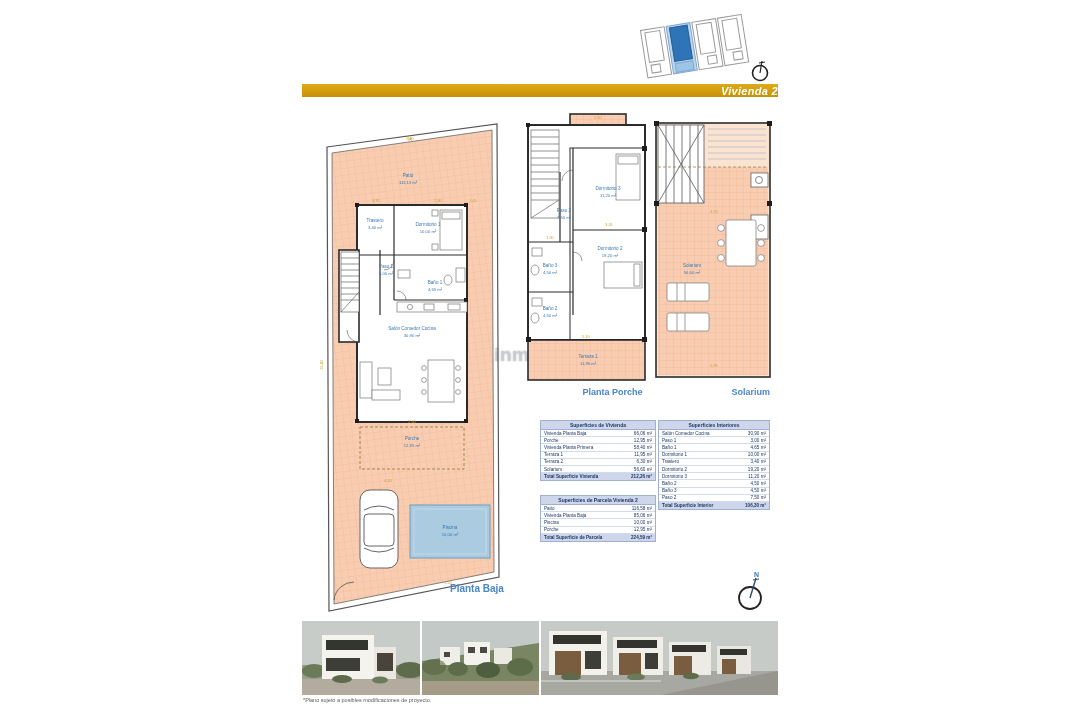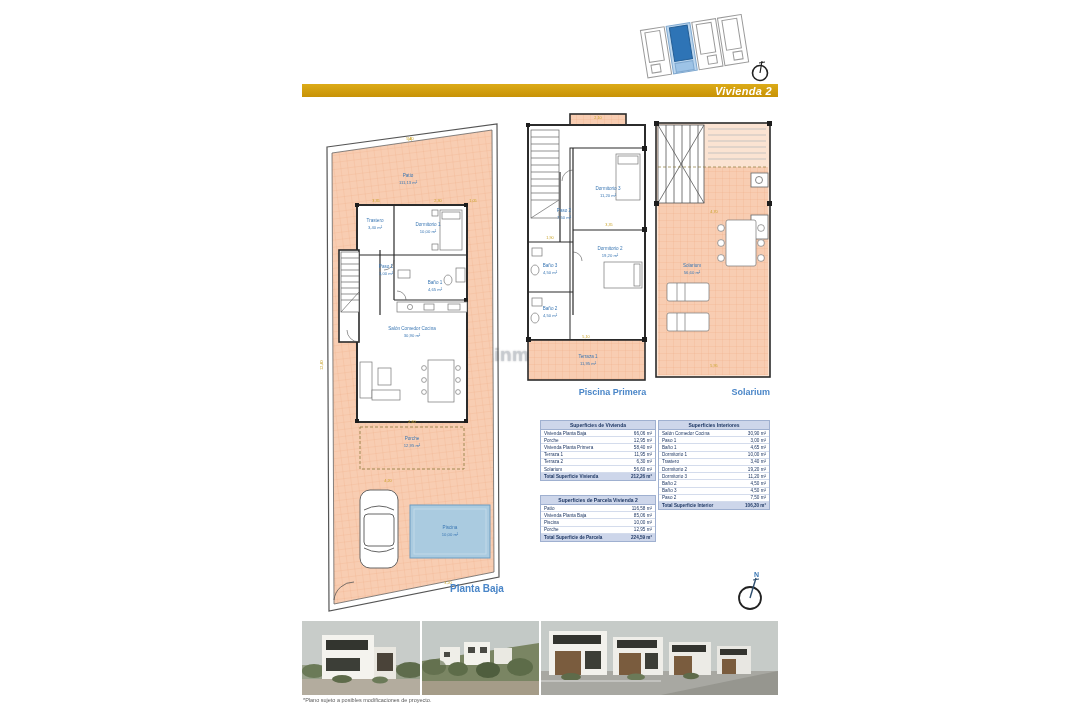--- a/index.html
+++ b/index.html
@@ -6,21 +6,21 @@
   body{width:1080px;height:720px;position:relative;overflow:hidden;
        font-family:"Liberation Sans",sans-serif;}
   .abs{position:absolute;}
   svg{font-family:"Liberation Sans",sans-serif;display:block;}
 
   
   .banner{left:302px;top:84px;width:476px;height:13px;
     background:linear-gradient(#DCAB18,#C79206);
     display:flex;align-items:center;justify-content:flex-end;}
   .banner span{color:#fff;font-weight:bold;font-style:italic;font-size:11px;
-    padding-right:6px;letter-spacing:.3px;}
+    letter-spacing:.3px;}
 
   
   .watermark{left:438px;top:344px;width:200px;text-align:center;
     font-size:19px;font-weight:bold;letter-spacing:.5px;
     color:rgba(200,204,210,.75);text-shadow:0 0 2px rgba(120,125,130,.55);
     pointer-events:none;}
 
   
   .plan-caption{color:#4A86C8;font-weight:bold;}
 
@@ -285,21 +285,21 @@
   <text class="room" x="90" y="138">Dormitorio 2</text>
   <text class="rooma" x="90" y="145">19,20 m²</text>
   <text class="room" x="30" y="198">Baño 2</text>
   <text class="rooma" x="30" y="205">4,50 m²</text>
 
   <text class="dim" x="78" y="-1" dy="8">2,10</text>
   <text class="dim" x="89" y="114">3,35</text>
   <text class="dim" x="66" y="226">5,10</text>
   <text class="dim" x="30" y="127">1,90</text>
 </svg>
-<div class="abs plan-caption" style="left:575px;top:387px;width:75px;text-align:center;font-size:9px">Piscina Primera</div>
+<div class="abs plan-caption" style="left:575px;top:387px;width:75px;text-align:center;font-size:9px">Planta Porche</div>
 
 <svg class="abs" style="left:652px;top:115px" width="122" height="272" viewBox="0 0 122 272">
   <defs>
     <pattern id="tileS" width="7" height="7" patternUnits="userSpaceOnUse">
       <rect width="7" height="7" fill="#F8CDB2"></rect>
       <path d="M0 0H7M0 0V7" stroke="#EDA57C" stroke-width="0.5" opacity="0.8"></path>
     </pattern>
   </defs>
 
   <rect x="4" y="8" width="114" height="254" fill="#FBE3D2" stroke="#2b2b2b" stroke-width="1.6"></rect>

